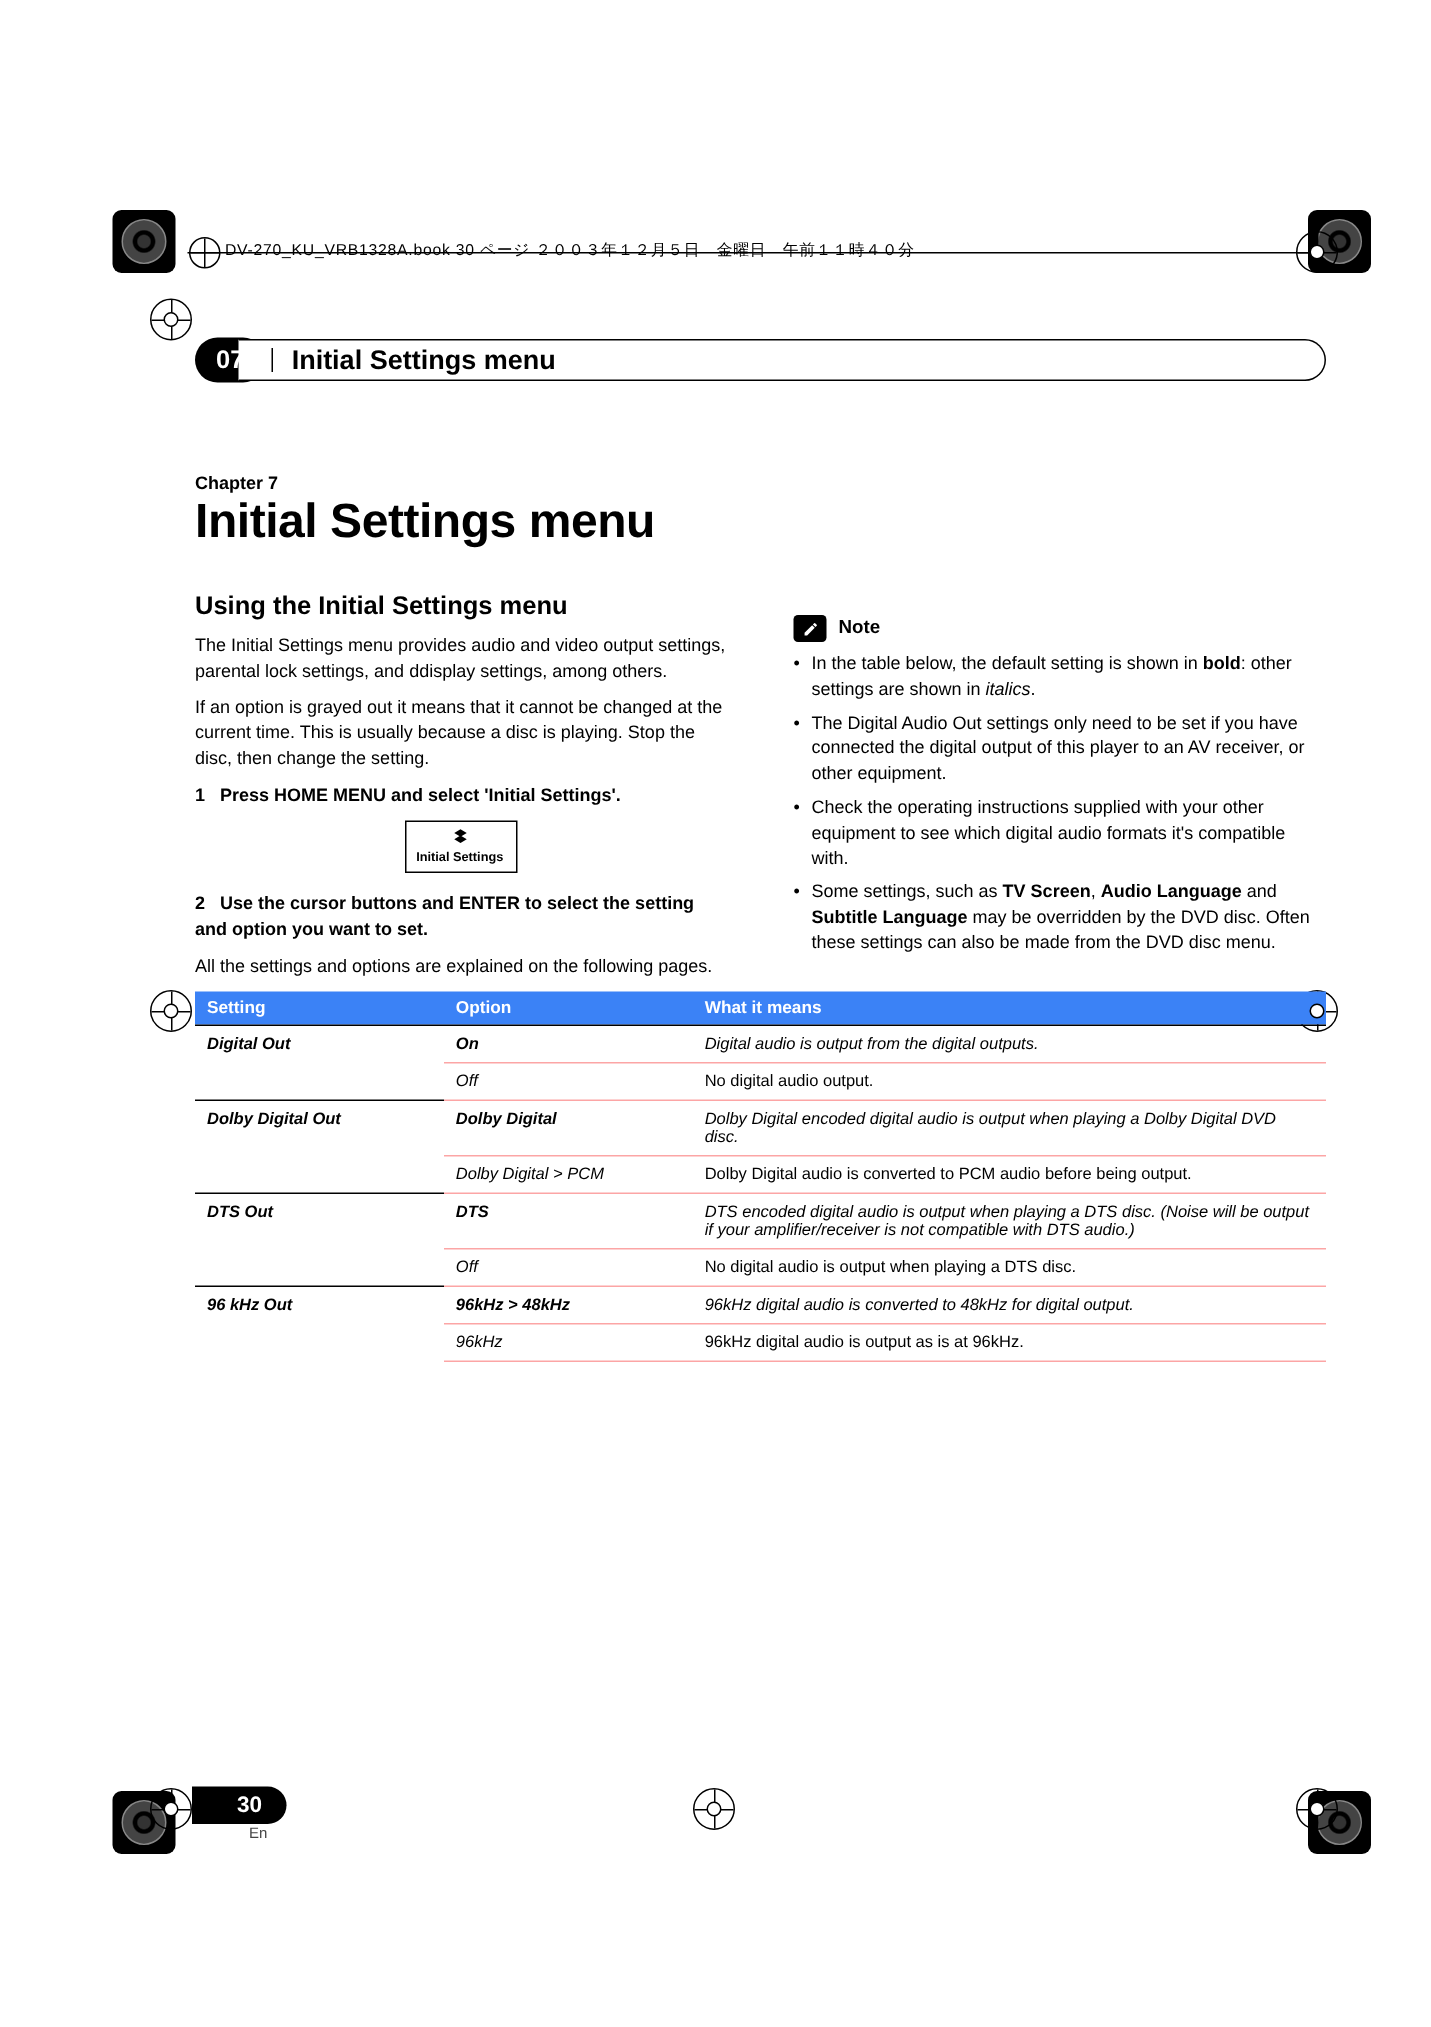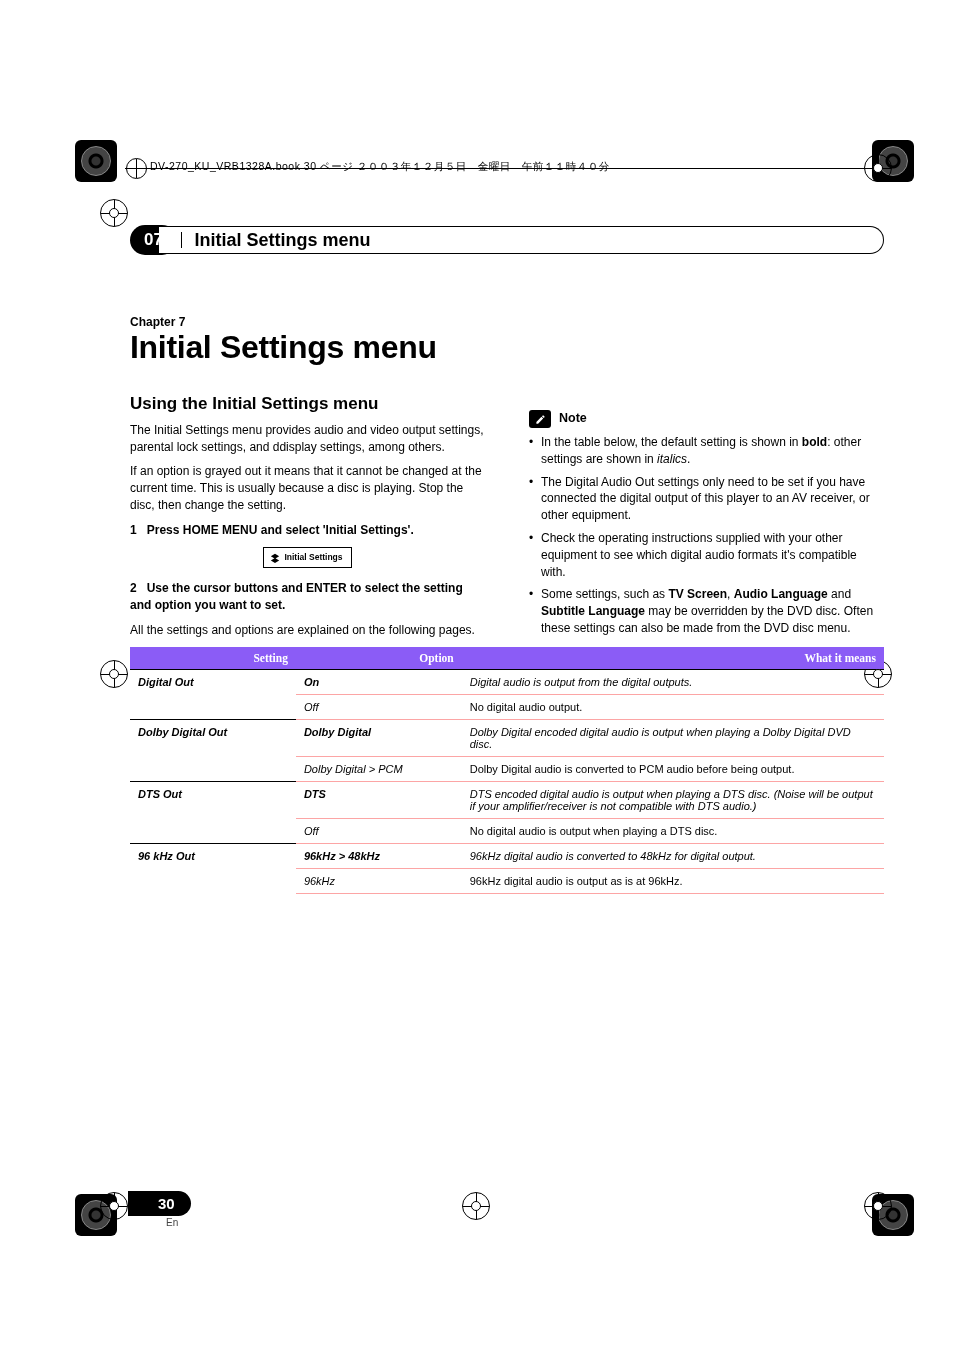--- a/index.html
+++ b/index.html
@@ -152,20 +152,21 @@
   .settings-chip-wrap {
     display: flex; justify-content: center;
     margin: 8px 0 12px 0;
   }
   .settings-chip {
     border: 1px solid #000;
     font-size: 8.5px;
     padding: 4px 8px 4px 6px;
     display: inline-flex; align-items: center; gap: 4px;
     font-weight: bold;
+    flex-direction: column;
   }
   .settings-chip svg { width: 10px; height: 10px; }
 
   .note-row {
     display: flex; align-items: center; gap: 8px;
     margin-bottom: 6px; margin-top: 18px;
   }
   .note-icon {
     width: 22px; height: 18px;
     border-radius: 3px;
@@ -194,27 +195,26 @@
     margin-top: 14px;
     margin-bottom: 8px;
   }
 
   table.settings {
     width: 100%;
     border-collapse: collapse;
     font-size: 11px;
   }
   table.settings thead th {
-    background: #8b5cf6;
+    background: #3b82f6;
     color: #fff;
-    text-align: right;
+    text-align: left;
     padding: 5px 8px;
     font-weight: bold;
     font-size: 11.5px;
-    font-family: Liberation Serif, serif;
   }
   table.settings td {
     padding: 6px 8px;
     vertical-align: top;
     border-bottom: 1px solid #fca5a5;
   }
   table.settings td.setting-label {
     font-weight: bold;
   }
   table.settings tr.group-top td {

